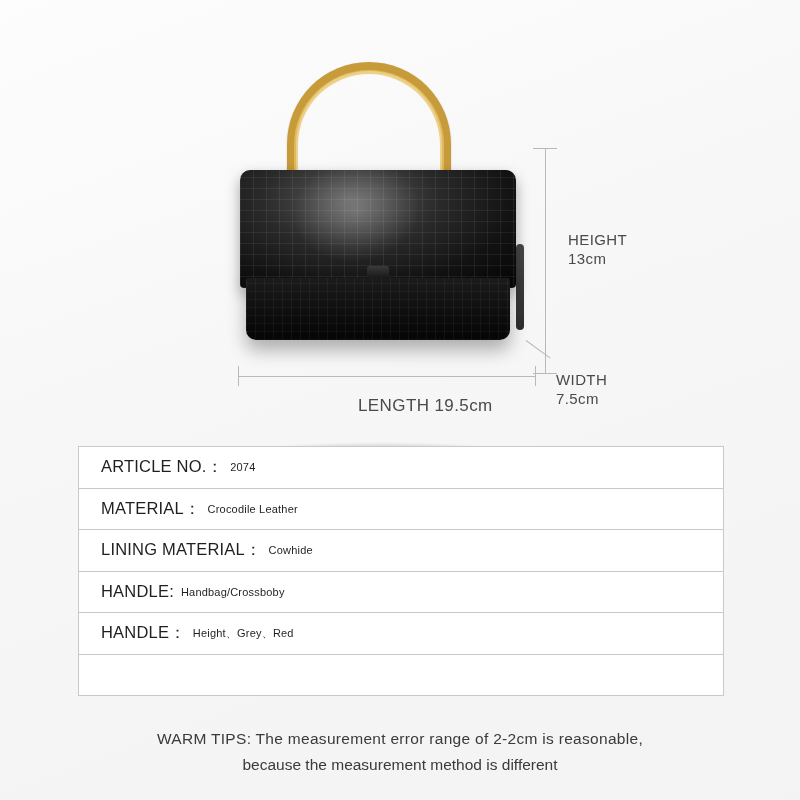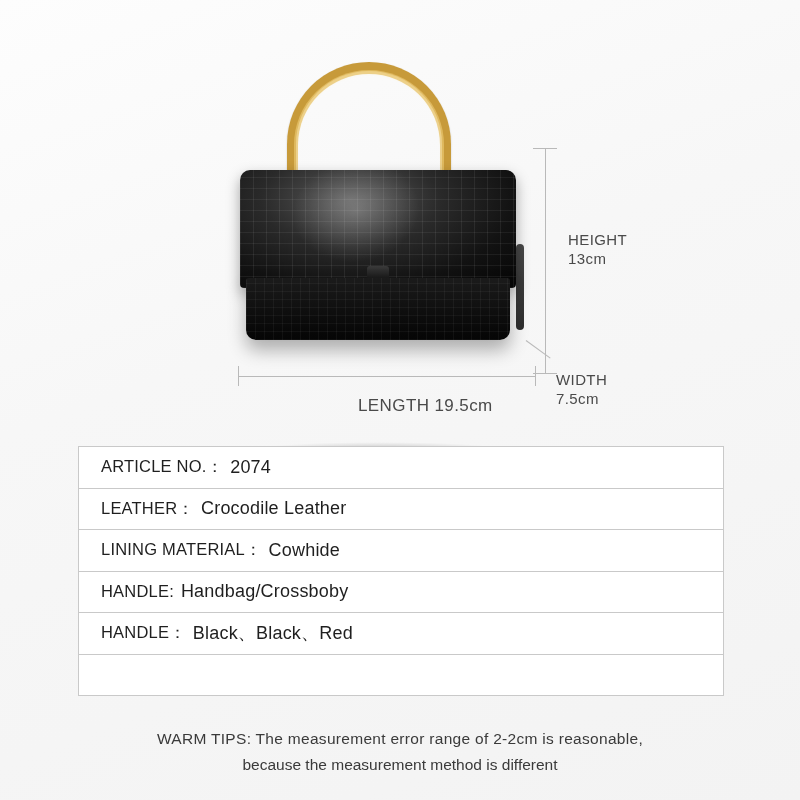--- a/index.html
+++ b/index.html
@@ -190,21 +190,21 @@
     padding-left: 22px;
     box-sizing: border-box;
   }
   .spec-label {
     font-size: 16.5px;
     color: #1f1f1f;
     letter-spacing: .2px;
     text-align: center;
   }
   .spec-value {
-    font-size: 18px;
+    font-size: 11px;
     color: #1f1f1f;
     letter-spacing: .2px;
     margin-left: 7px;
   }
 
   
   .tips {
     position: absolute;
     left: 0;
     top: 726px;
@@ -258,34 +258,34 @@
     <div class="dim-line" style="left:535px; top:366px; width:1px; height:20px;"></div>
     <div class="dim-label" style="left:315px; top:395px; font-size:17px;margin-left:43px;"><span>LENGTH 19.5cm</span></div>
   </div>
 
   <div class="spec-table">
     <div class="spec-row">
       <span class="spec-label">ARTICLE NO.：</span>
       <span class="spec-value">2074</span>
     </div>
     <div class="spec-row">
-      <span class="spec-label">LEATHER：</span>
+      <span class="spec-label">MATERIAL：</span>
       <span class="spec-value">Crocodile Leather</span>
     </div>
     <div class="spec-row">
       <span class="spec-label">LINING MATERIAL：</span>
       <span class="spec-value">Cowhide</span>
     </div>
     <div class="spec-row">
       <span class="spec-label">HANDLE:</span>
       <span class="spec-value">Handbag/Crossboby</span>
     </div>
     <div class="spec-row">
       <span class="spec-label">HANDLE：</span>
-      <span class="spec-value">Black、Black、Red</span>
+      <span class="spec-value">Height、Grey、Red</span>
     </div>
     <div class="spec-row">
     </div>
   </div>
 
   <div class="tips">
     <div class="tip-head">WARM TIPS: The measurement error range of 2-2cm is reasonable,</div>
     <div>because the measurement method is different</div>
   </div>
 

